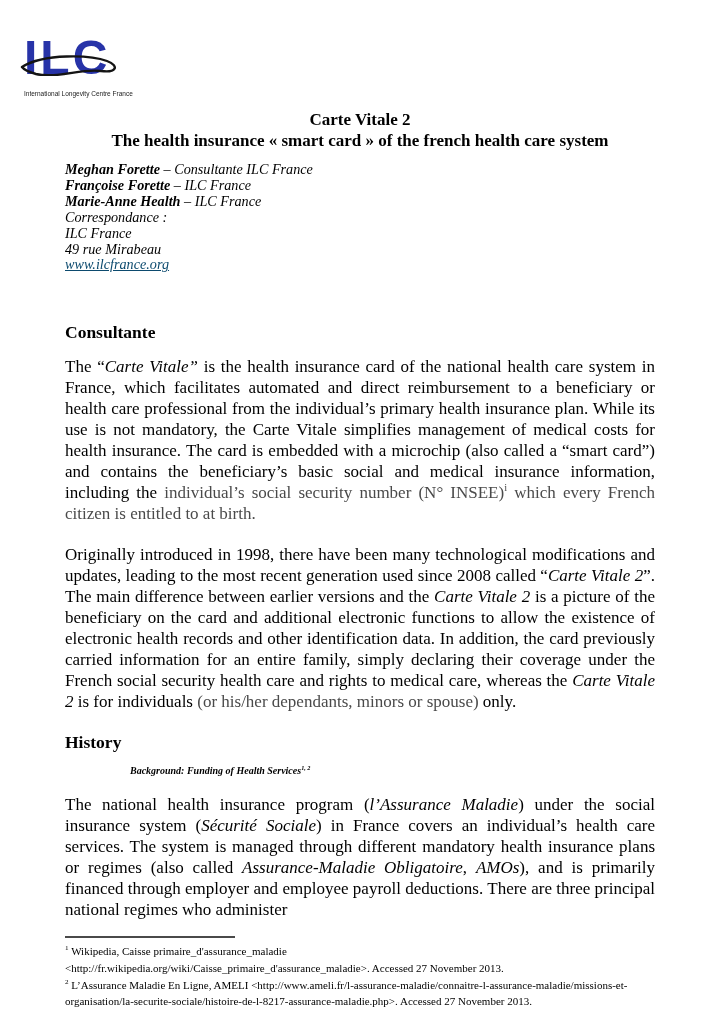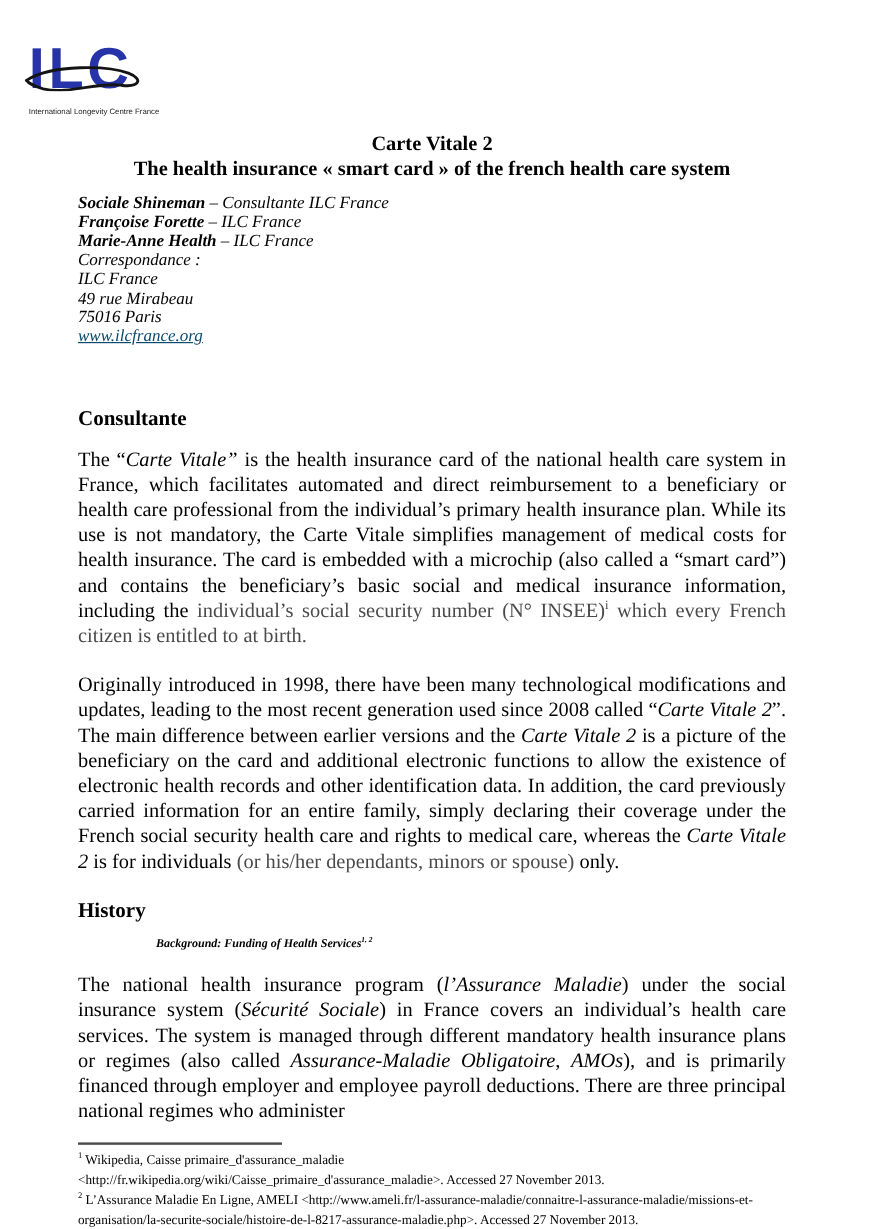--- a/index.html
+++ b/index.html
@@ -83,29 +83,28 @@
 
   <div class="content">
 
     <div class="title-block">
       <div>Carte Vitale 2</div>
       <div>The health insurance « smart card » of the french health care system</div>
     </div>
 
     <div class="byline">
       <div id="authors">
-          <div><span class="author-name">Sociale Shineman</span><span> – Consultante ILC France</span></div>
+          <div><span class="author-name">Meghan Forette</span><span> – Consultante ILC France</span></div>
           <div><span class="author-name">Françoise Forette</span><span> – ILC France</span></div>
           <div><span class="author-name">Marie-Anne Health</span><span> – ILC France</span></div>
         </div>
       <div id="correspondence">
           <div>Correspondance :</div>
           <div>ILC France</div>
           <div>49 rue Mirabeau</div>
-          <div>75016 Paris</div>
         </div>
       <div class="website">
         <span class="link" id="website-link" style="color: #0c4a6e;">www.ilcfrance.org</span>
       </div>
     </div>
 
     <div class="section-heading heading-introduction">Consultante</div>
     <div id="intro-paragraphs">
         <div class="para"><span>The “</span><span class="run-i">Carte Vitale”</span><span> is the health insurance card of the national health care system in France, which facilitates automated and direct reimbursement to a beneficiary or health care professional from the individual’s primary health insurance plan. While its use is not mandatory, the Carte Vitale simplifies management of medical costs for health insurance. The card is embedded with a microchip (also called a “smart card”) and contains the beneficiary’s basic social and medical insurance information, including the </span><span class="run-g">individual’s social security number (N° INSEE)</span><span class="run-gsup">i</span><span class="run-g"> which every French citizen is entitled to at birth.</span></div>
         <div class="para"><span>Originally introduced in 1998, there have been many technological modifications and updates, leading to the most recent generation used since 2008 called “</span><span class="run-i">Carte Vitale 2</span><span>”. The main difference between earlier versions and the </span><span class="run-i">Carte Vitale 2</span><span> is a picture of the beneficiary on the card and additional electronic functions to allow the existence of electronic health records and other identification data. In addition, the card previously carried information for an entire family, simply declaring their coverage under the French social security health care and rights to medical care, whereas the </span><span class="run-i">Carte Vitale 2</span><span> is for individuals </span><span class="run-g">(or his/her dependants, minors or spouse)</span><span> only.</span></div>

